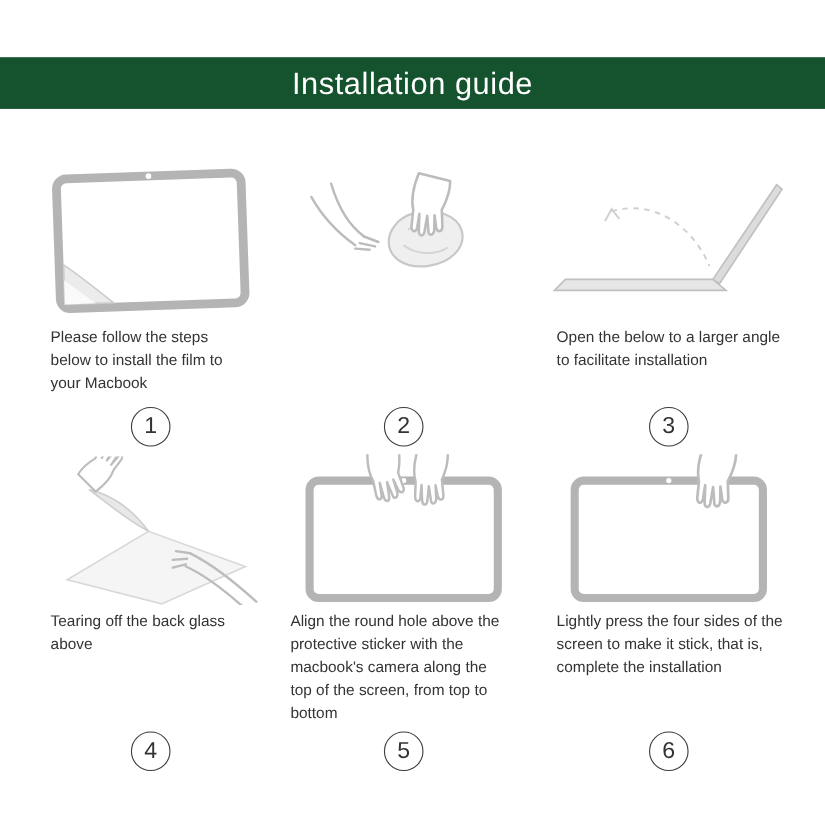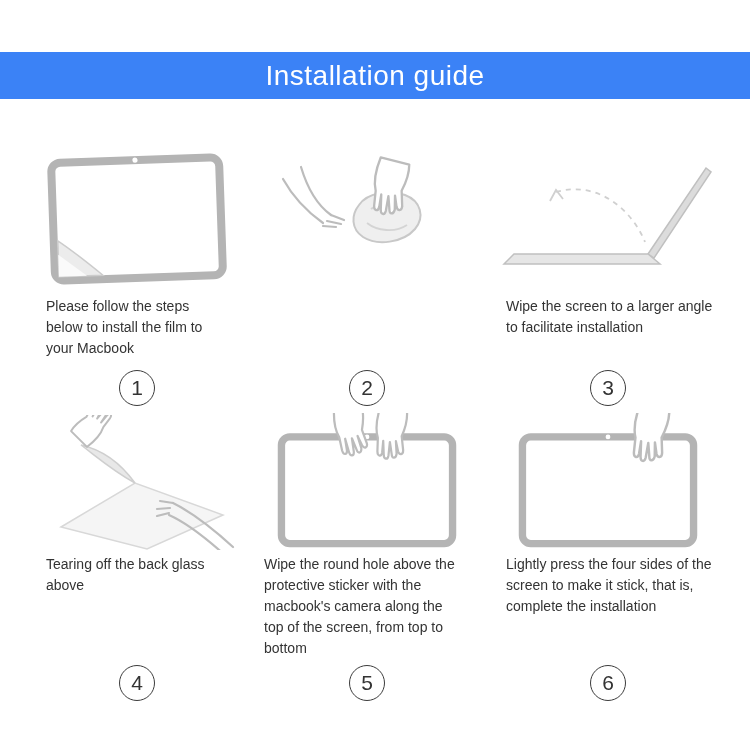--- a/index.html
+++ b/index.html
@@ -5,21 +5,21 @@
   html,body{margin:0;padding:0;background:#ffffff;}
   .page{
     position:relative;
     width:750px;height:750px;
     background:#ffffff;
     font-family:"Liberation Sans", sans-serif;
     overflow:hidden;
   }
   .header{
     position:absolute;top:52px;left:0;width:750px;height:47px;
-    background:#3b82f6;
+    background:#14532d;
     display:flex;align-items:center;justify-content:center;
   }
   .header-title{
     color:#ffffff;font-size:28px;font-weight:400;letter-spacing:0.5px;
   }
   .steps{
     position:absolute;top:142px;left:28px;width:700px;
     display:grid;
     grid-template-columns:218px 242px 240px;
     grid-template-rows:270px 295px;
@@ -104,21 +104,21 @@
 
     <div class="cell c3">
       <div class="illus row1">
         <svg width="220" height="120" viewBox="0 0 220 120">
           <path d="M150,96 L208,10 L213,14 L156,100 Z" fill="#dcdcdc" stroke="#c0c0c0" stroke-width="1.5"></path>
           <path d="M16,96 L150,96 L162,106 L6,106 Z" fill="#e6e6e6" stroke="#c0c0c0" stroke-width="1.5"></path>
           <path d="M58,34 C100,22 134,52 147,84" fill="none" stroke="#d0d0d0" stroke-width="1.8" stroke-dasharray="5 5"></path>
           <path d="M52,43 l6,-11 l7,9" fill="none" stroke="#d0d0d0" stroke-width="1.8"></path>
         </svg>
       </div>
-      <p class="caption">Wipe the screen to a larger angle to facilitate installation</p>
+      <p class="caption">Open the below to a larger angle to facilitate installation</p>
       <div class="num">
         <span class="circle">3</span>
       </div>
     </div>
 
     <div class="cell c1">
       <div class="illus row2">
         <svg width="200" height="135" viewBox="0 0 200 135">
           <path d="M24,112 L98,68 L186,100 L110,134 Z" fill="#f5f5f5" stroke="#d8d8d8" stroke-width="1.5"></path>
           <path d="M98,68 C82,46 62,34 44,30 C60,42 76,56 98,68 Z" fill="#e8e8e8" stroke="#cfcfcf" stroke-width="1.5"></path>
@@ -146,21 +146,21 @@
           <rect x="22" y="26" width="186" height="116" rx="9" fill="#ffffff" stroke="#b4b4b4" stroke-width="8"></rect>
           <circle cx="115" cy="26" r="2.6" fill="#ffffff"></circle>
           <g transform="translate(94,-8) rotate(-4) scale(1.05)">
             <path d="M-14,0 C-16,14 -15,24 -11,32 L-9,46 C-8,51 -4,51 -4,46 L-5,34 L-2,48 C-1,53 3,53 3,48 L2,34 L6,46 C7,51 11,50 11,45 L8,32 L12,42 C14,46 18,45 17,40 L13,26 C15,18 16,8 14,0 Z" fill="#ffffff" stroke="#bcbcbc" stroke-width="2.3" stroke-linejoin="round"></path>
           </g>
           <g transform="translate(144,-4) rotate(10) scale(1.05)">
             <path d="M-14,0 C-16,14 -15,24 -11,32 L-9,46 C-8,51 -4,51 -4,46 L-5,34 L-2,48 C-1,53 3,53 3,48 L2,34 L6,46 C7,51 11,50 11,45 L8,32 L12,42 C14,46 18,45 17,40 L13,26 C15,18 16,8 14,0 Z" fill="#ffffff" stroke="#bcbcbc" stroke-width="2.3" stroke-linejoin="round"></path>
           </g>
         </svg>
       </div>
-      <p class="caption">Wipe the round hole above the protective sticker with the macbook's camera along the top of the screen, from top to bottom</p>
+      <p class="caption">Align the round hole above the protective sticker with the macbook's camera along the top of the screen, from top to bottom</p>
       <div class="num">
         <span class="circle">5</span>
       </div>
     </div>
 
     <div class="cell c3">
       <div class="illus row2">
         <svg width="230" height="138" viewBox="0 0 230 150">
           <rect x="22" y="26" width="186" height="116" rx="9" fill="#ffffff" stroke="#b4b4b4" stroke-width="8"></rect>
           <circle cx="115" cy="26" r="2.6" fill="#ffffff"></circle>

